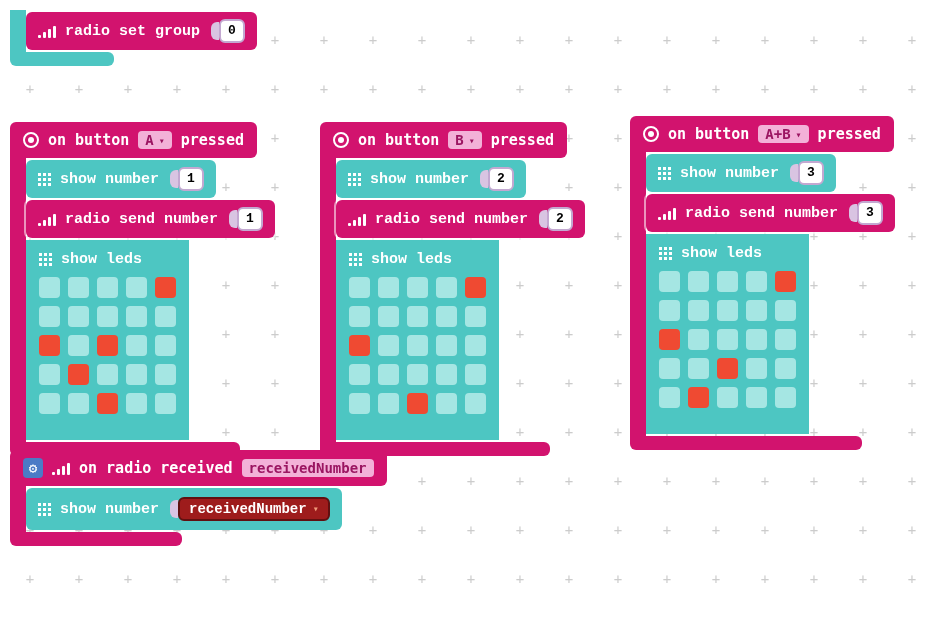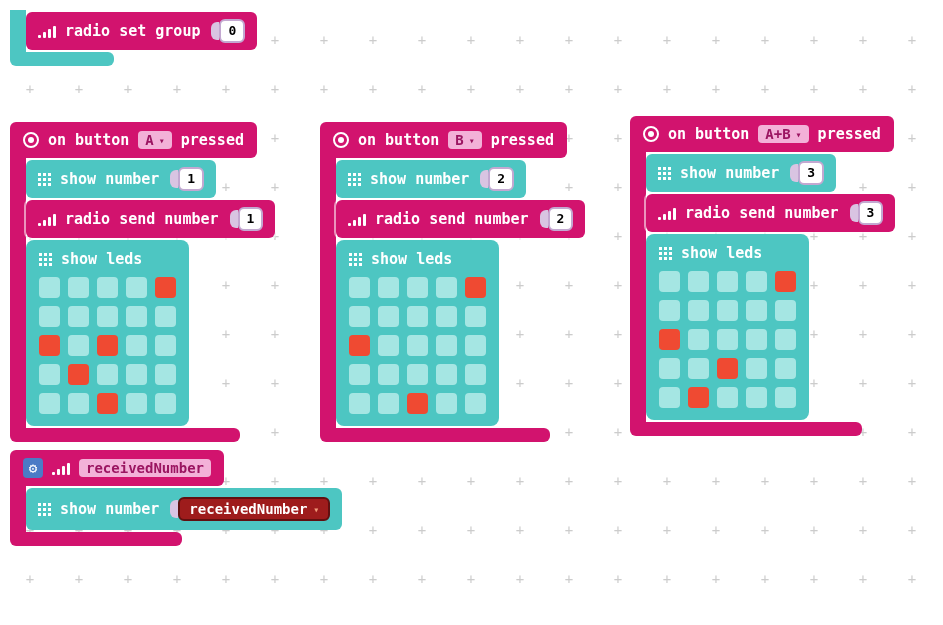--- a/index.html
+++ b/index.html
@@ -14,21 +14,21 @@
 
   .teal    { background:var(--teal,#4DC6C2); }
   .magenta { background:var(--magenta,#D2136E); }
 
   .c-header { display:flex; align-items:center; gap:9px; height:36px; padding:0 13px;
               border-radius:6px 6px 6px 0; color:#fff; font-weight:bold; font-size:15px;
               width:max-content; white-space:nowrap; }
   .hat { border-radius:12px 12px 6px 0; }
   .c-body { display:flex; }
   .c-spine { width:16px; align-self:stretch; }
-  .c-children { display:flex; flex-direction:column; align-items:flex-start; gap:2px; padding:2px 0; }
+  .c-children { display:flex; flex-direction:column; align-items:flex-start; gap:2px; padding:2px 0;font-family:Liberation Mono, monospace; }
   .c-footer { height:14px; border-radius:0 6px 6px 6px; }
 
   .row-block { display:flex; align-items:center; gap:9px; height:38px; padding:0 12px;
                border-radius:6px; color:#fff; font-weight:bold; font-size:15px;
                width:max-content; white-space:nowrap; }
   .outlined { box-shadow:0 0 0 2px rgba(255,255,255,0.55); }
   .lbl { white-space:nowrap; }
 
   
   .slot-wrap { display:inline-flex; align-items:center; margin-left:2px; }
@@ -62,21 +62,21 @@
       box-shadow:5px 0 #fff,10px 0 #fff,0 5px #fff,5px 5px #fff,10px 5px #fff,0 10px #fff,5px 10px #fff,10px 10px #fff; }
 
   .icon-btn { width:16px; height:16px; border:2px solid #fff; border-radius:50%;
               display:inline-flex; align-items:center; justify-content:center; flex:0 0 16px; }
   .icon-btn::before { content:""; width:6px; height:6px; background:#fff; border-radius:50%; }
 
   .gear { display:inline-flex; align-items:center; justify-content:center; width:20px; height:20px;
           background:var(--gear-bg,#4B7BC6); color:#fff; border-radius:4px; font-size:14px; line-height:1; }
 
   
-  .leds-block { border-radius:8px; width:max-content; padding:6px 13px 12px; }
+  .leds-block { border-radius:0; width:max-content; padding:6px 13px 26px; }
   .leds-head { display:flex; align-items:center; gap:9px; height:26px; color:#fff;
                font-weight:bold; font-size:15px; margin-bottom:5px; }
   .led-grid { display:grid; grid-template-columns:repeat(5,21px); grid-auto-rows:21px; gap:8px; }
   .led { border-radius:4px; }
   .led.off { background:var(--led-off,#A5E6E3); }
   .led.on  { background:var(--led-on,#EF4A32); }
 </style>
 </head>
 <body>
 
@@ -552,20 +552,21 @@
 
   <div class="block" style="left:10px; top:450px;">
     <div class="c-header magenta">
       <span class="gear">⚙</span>
       <span class="icon-radio">
           <i></i>
           <i></i>
           <i></i>
           <i></i>
         </span>
+      <span class="lbl">on radio received</span>
       <span class="pill">receivedNumber</span>
     </div>
     <div class="c-body">
       <div class="c-spine magenta"></div>
       <div class="c-children">
         <div class="row-block teal" style="height:42px">
           <span class="icon-grid"></span>
           <span class="lbl">show number</span>
           <span class="slot-wrap">
             <i class="slot-ear"></i>

